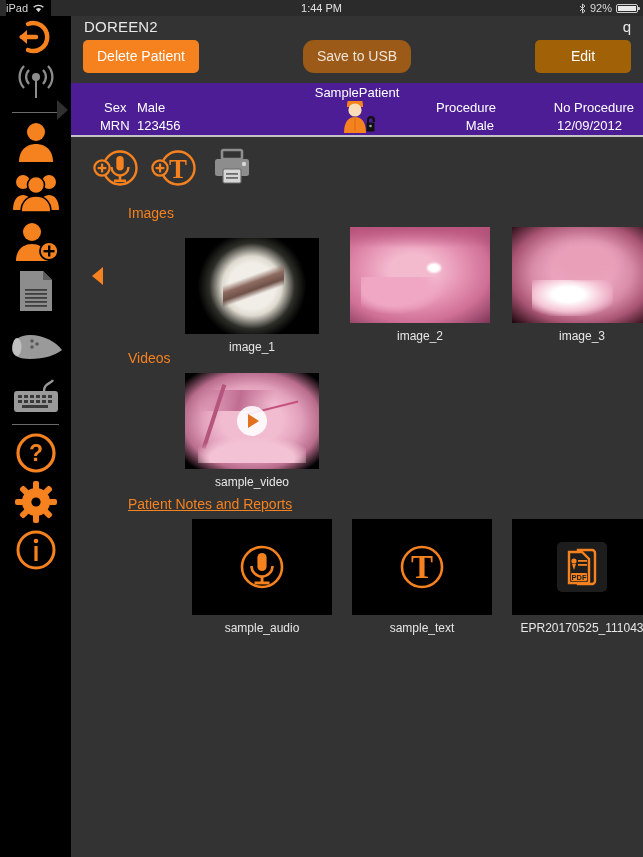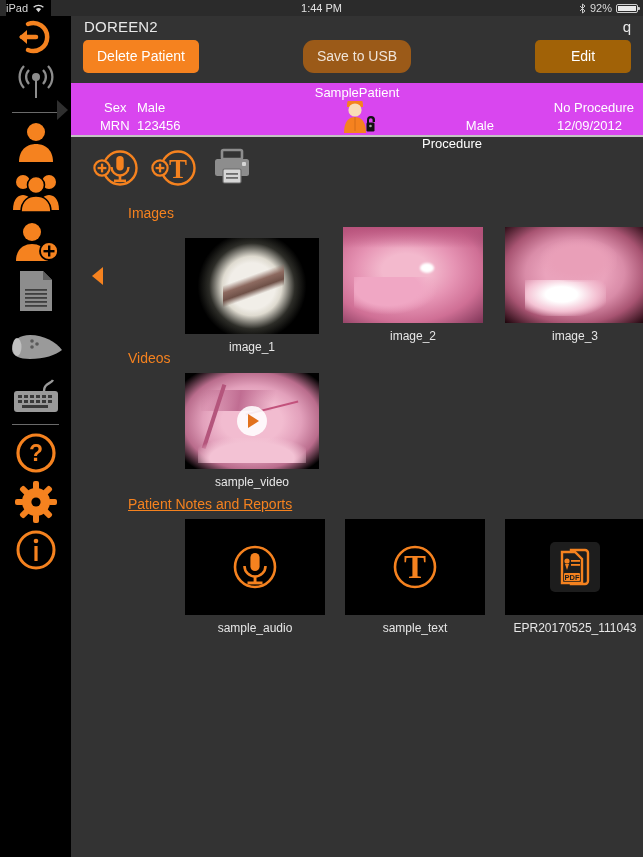--- a/index.html
+++ b/index.html
@@ -148,21 +148,21 @@
   }
   #btn-delete { left: 12px; background: #f5821f; }
   #btn-usb { left: 232px; background: #9b5a18; color: #efe4d8; border-radius: 11px; }
   #btn-edit { right: 12px; width: 96px; background: #a16207; padding: 0; }
 
   
   #patientbar {
     position: absolute;
     left: 71px; top: 83px;
     width: 572px; height: 54px;
-    background: #d946ef;
+    background: #4c1d95;
     z-index: 18;
     border-bottom: 2px solid #c3c3c3;
     box-sizing: border-box;
   }
   #patientbar .pb-name {
     position: absolute;
     left: 0; right: 0; top: 2px;
     text-align: center;
     font-size: 13px;
     color: #ffffff;
@@ -177,21 +177,21 @@
   .pb-field {
     position: absolute;
     font-size: 13px;
     color: #ffffff;
     white-space: nowrap;
   }
   .pb-lab-sex   { left: 33px;  top: 17px; }
   .pb-val-sex   { left: 66px;  top: 17px; }
   .pb-lab-mrn   { left: 29px;  top: 35px; }
   .pb-val-mrn   { left: 66px;  top: 35px; }
-  .pb-lab-proc  { right: 161px; top: 17px; margin-top: 36px; }
+  .pb-lab-proc  { right: 147px; top: 17px; }
   .pb-val-proc  { right: 9px;   top: 17px; }
   .pb-lab-date  { right: 149px; top: 35px; }
   .pb-val-date  { right: 21px;  top: 35px; }
 
   
   #content {
     position: absolute;
     left: 71px; top: 137px;
     width: 572px; height: 720px;
     background: #333333;
@@ -242,21 +242,21 @@
     position: relative;
     overflow: hidden;
   }
   .thumb .cap {
     margin-top: 6px;
     text-align: center;
     font-size: 12px;
     color: #e6e6e6;
     white-space: nowrap;
   }
-  .thumb.wide { width: 140px; }
+  .thumb.wide { width: 140px; margin-left: 7px; }
   .thumb.wide .frame { width: 140px; }
 
   .nav-arrow {
     position: absolute;
     top: 40px;
     width: 0; height: 0;
     cursor: pointer;
   }
   #arrow-prev {
     left: 21px;

